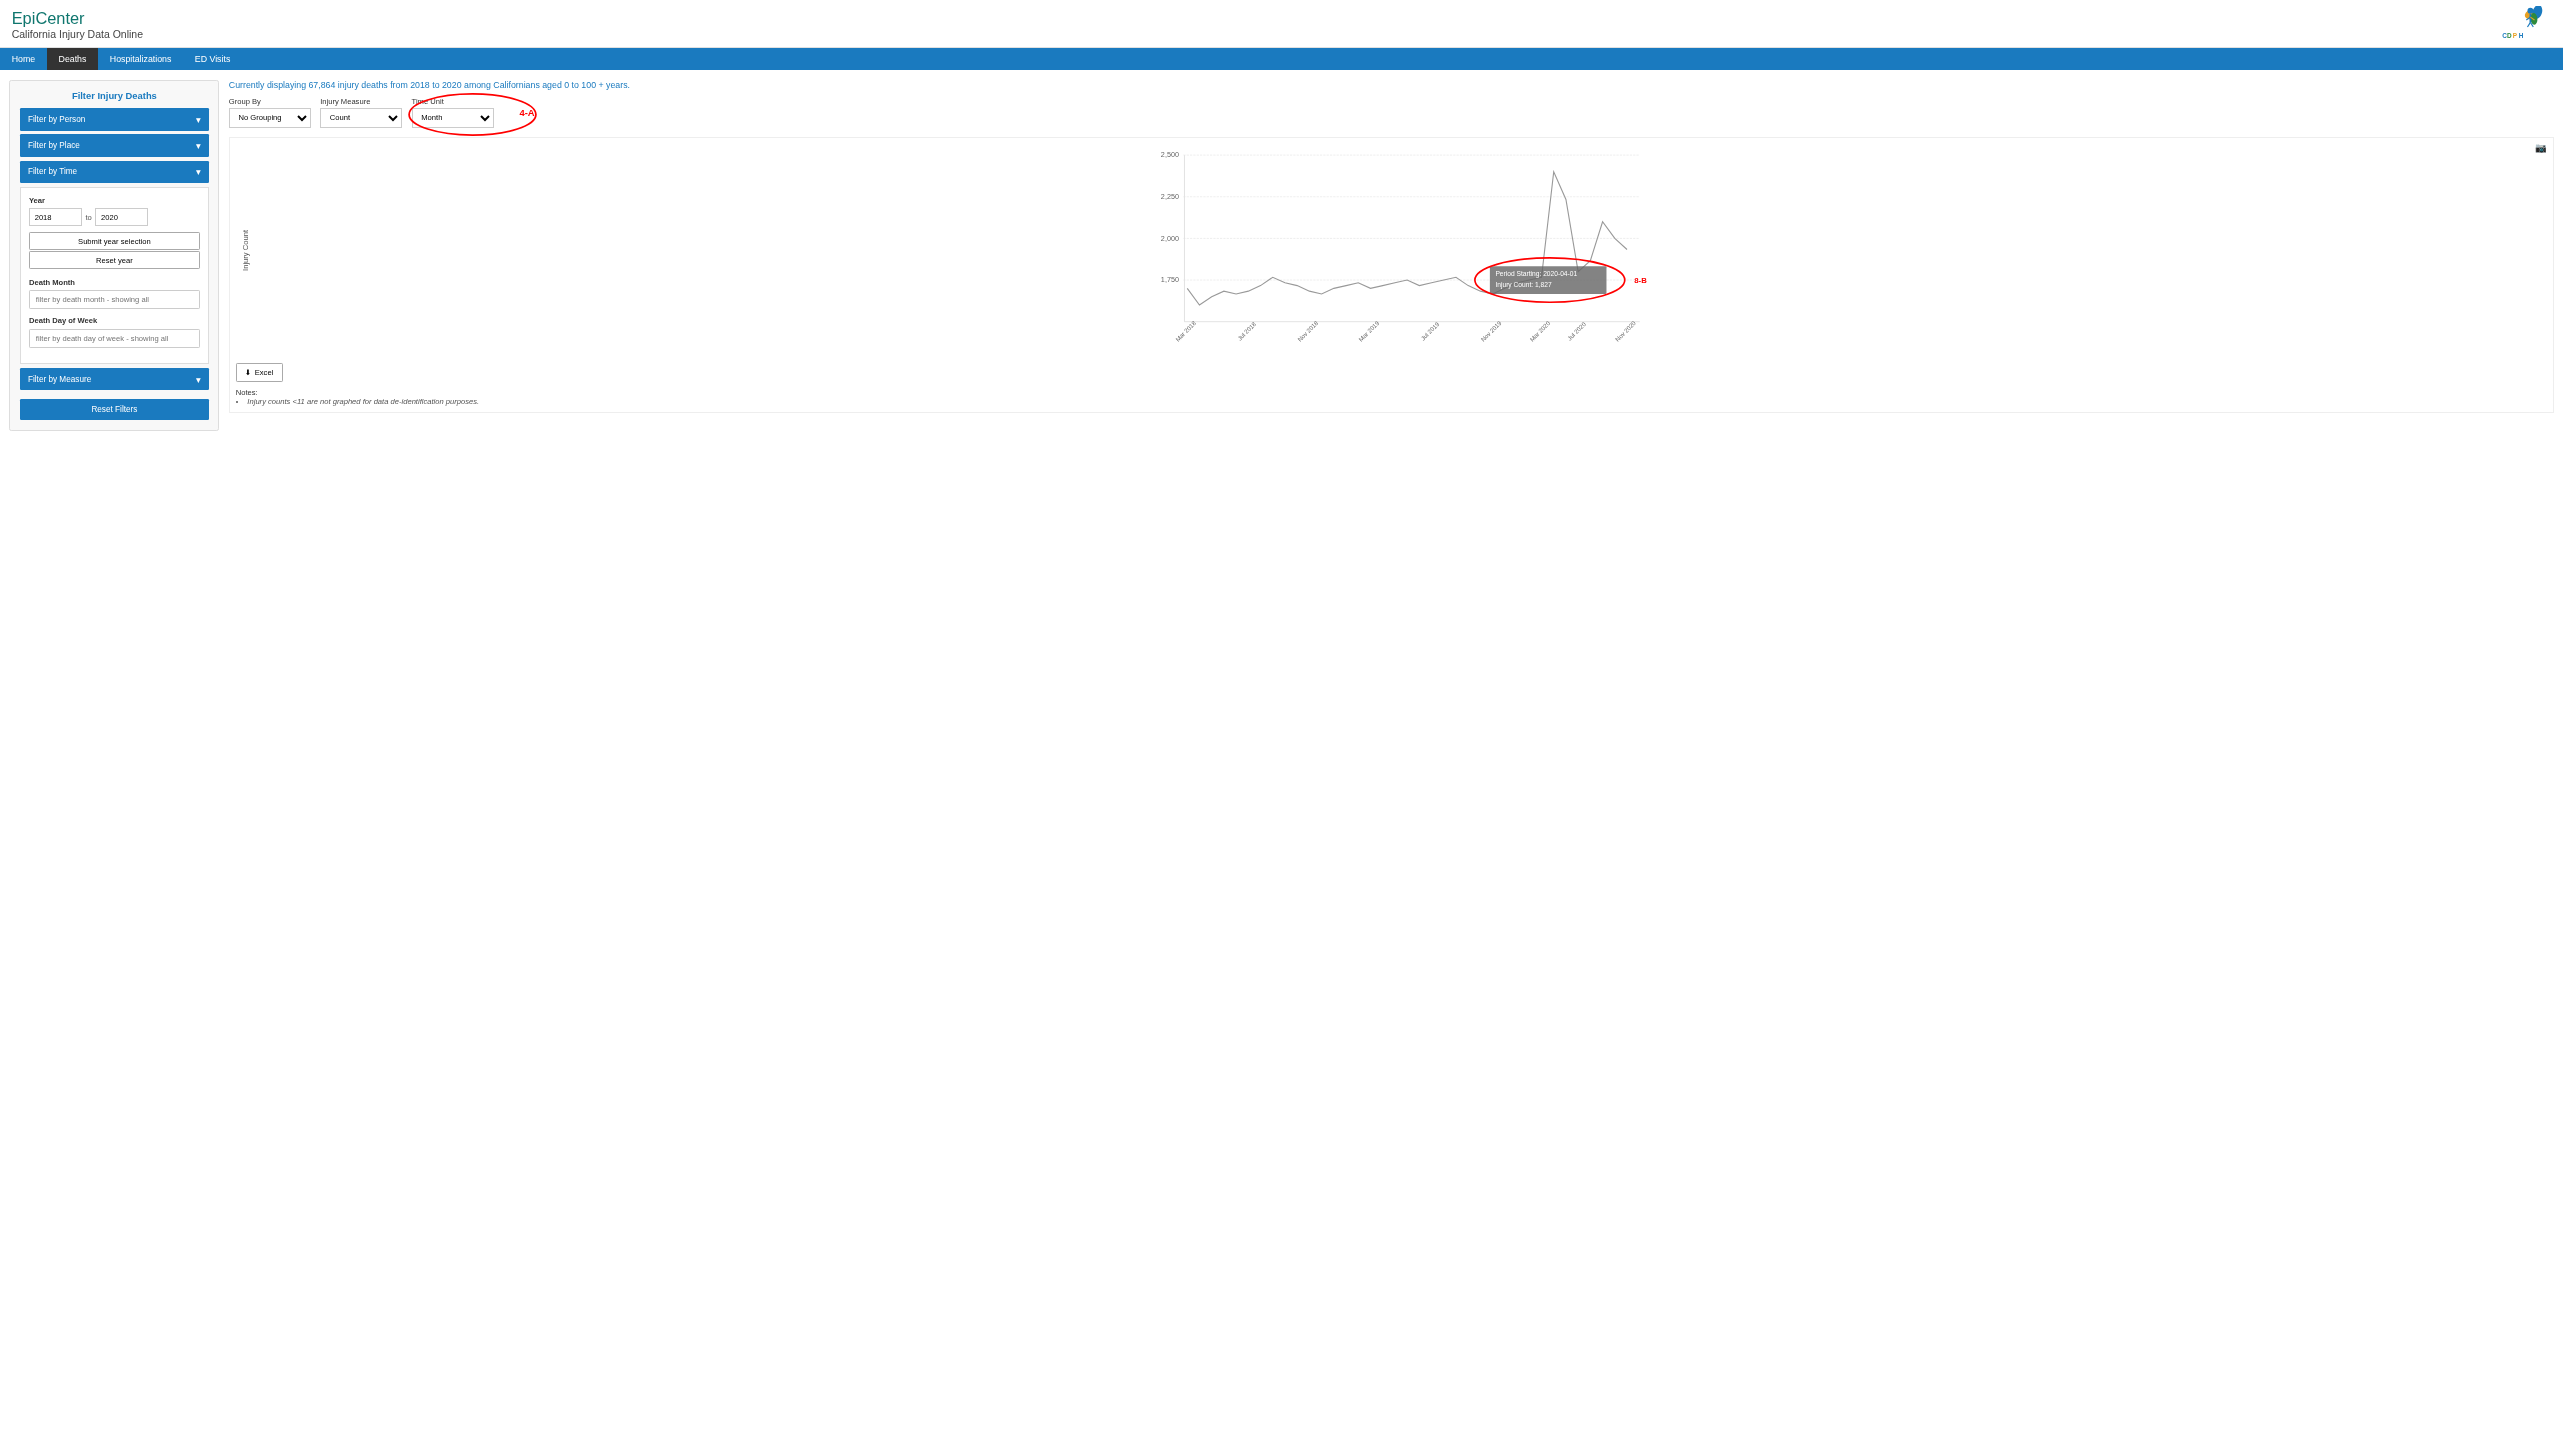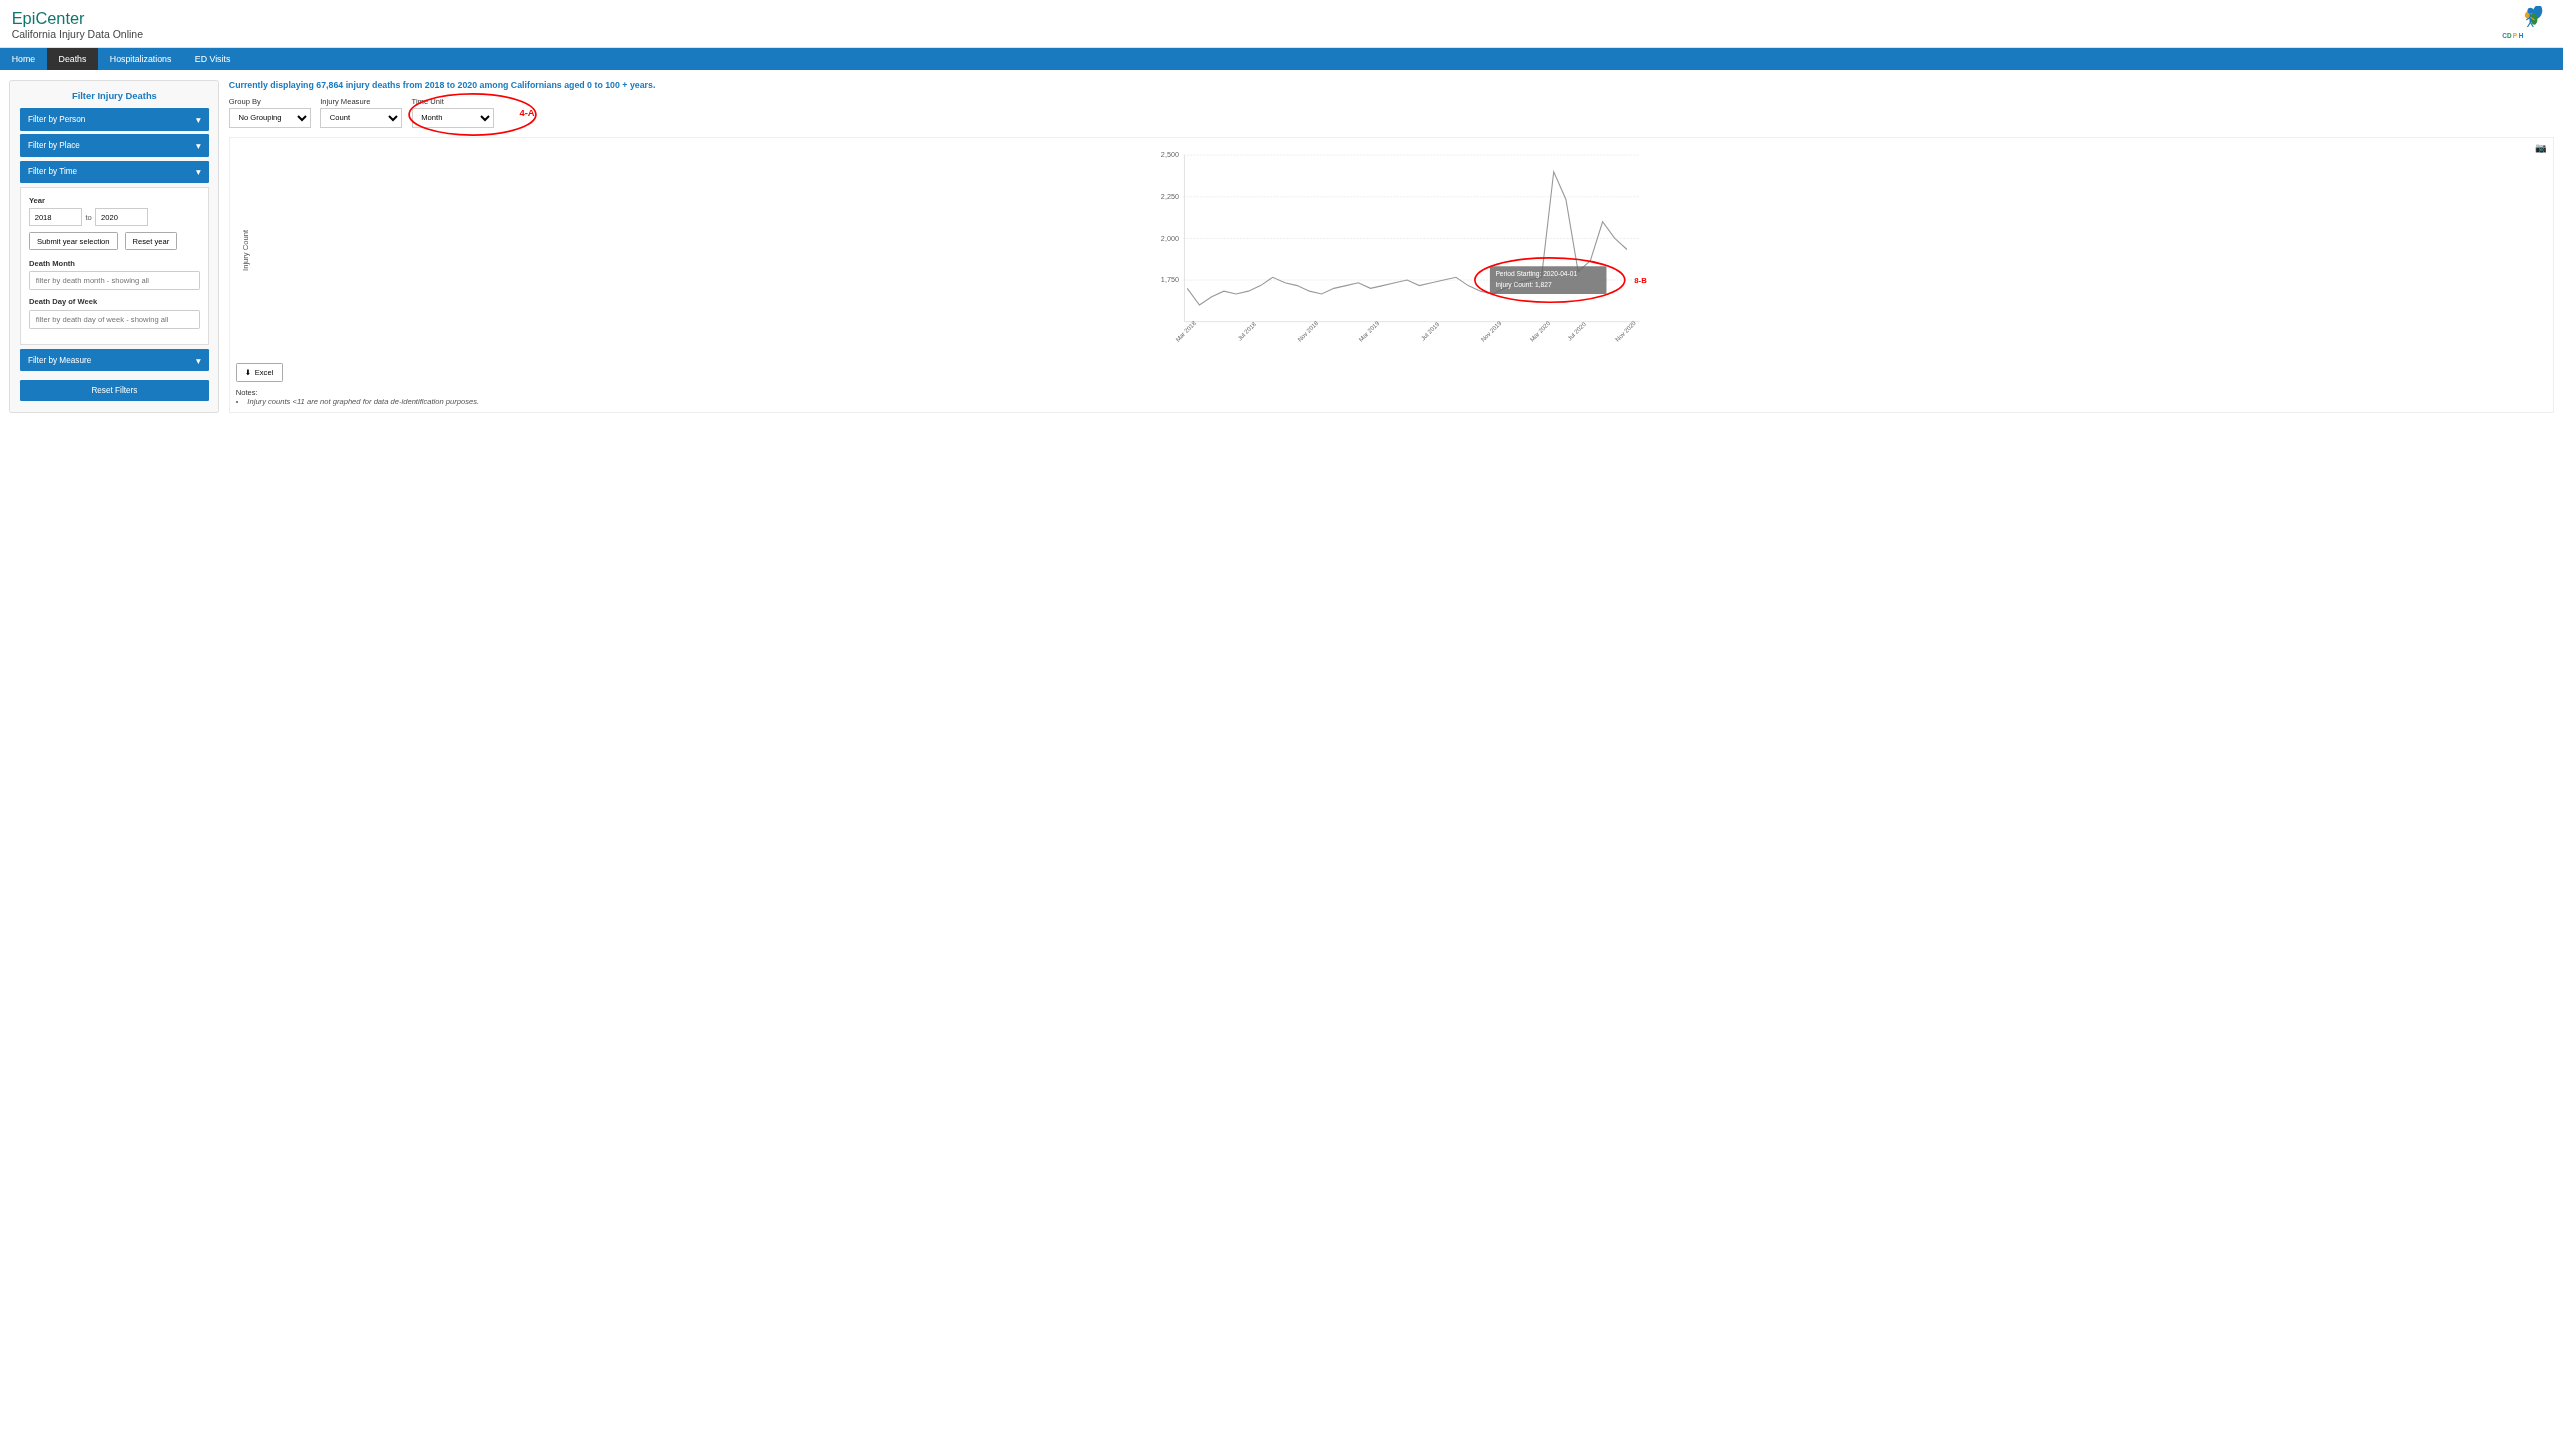--- a/index.html
+++ b/index.html
@@ -24,30 +24,30 @@
     .sidebar-title { color: #1a7abf; text-align: center; font-size: 9.4px; font-weight: bold; margin-bottom: 7px; }
     .accordion-btn { background: #1a7abf; color: #fff; border: none; width: 100%; padding: 5.9px 8.2px; text-align: left; font-size: 8.2px; cursor: pointer; border-radius: 1.2px; margin-bottom: 3.5px; display: flex; justify-content: space-between; align-items: center; }
     .accordion-arrow { font-size: 9.4px; }
 
     
     .filter-time-section { border: 0.6px solid #ddd; background: #fff; padding: 8.2px; margin-bottom: 3.5px; }
     .filter-label { font-weight: bold; font-size: 7.6px; margin-bottom: 3.5px; display: block; }
     .year-row { display: flex; align-items: center; gap: 3.5px; margin-bottom: 5.9px; }
     .year-input { border: 0.6px solid #ccc; padding: 3.5px 4.7px; width: 53px; font-size: 7.6px; }
     .to-label { font-size: 7.6px; color: #555; }
-    .btn-row { display: flex; gap: 7px; margin-bottom: 8.2px; }
+    .btn-row { display: flex; gap: 1px; margin-bottom: 8.2px; flex-direction: column; }
     .btn-submit { background: #fff; border: 0.6px solid #aaa; padding: 3.5px 7px; font-size: 7.6px; cursor: pointer; border-radius: 1.2px; }
     .filter-input { border: 0.6px solid #ccc; padding: 4.1px 5.9px; width: 100%; font-size: 7.6px; color: #888; background: #fff; margin-bottom: 7px; border-radius: 1.2px; }
 
     
     .reset-btn { background: #1a7abf; color: #fff; border: none; width: 100%; padding: 6.4px; font-size: 8.2px; cursor: pointer; border-radius: 1.2px; margin-top: 4.7px; }
 
     
     .content-area { flex: 1; }
-    .display-text { color: #1a7abf; font-size: 8.8px; font-weight: bold; margin-bottom: 7px; }
+    .display-text { color: #1a7abf; font-size: 8.8px; font-weight: normal; margin-bottom: 7px; }
     
     
     .tabs { display: flex; border-bottom: 0.6px solid #ccc; margin-bottom: 9.4px; }
     .tab { padding: 4.7px 9.4px; font-size: 8.2px; cursor: pointer; border: 0.6px solid transparent; color: #1a7abf; text-decoration: none; background: none; }
     .tab.active { border: 0.6px solid #ccc; border-bottom-color: #fff; border-radius: 2.3px 2.3px 0 0; color: #333; background: #fff; margin-bottom: -0.6px; }
 
     
     .controls-row { display: flex; align-items: flex-end; gap: 9.4px; margin-bottom: 9.4px; }
     .control-group { display: flex; flex-direction: column; gap: 2.3px; }
     .control-label { font-size: 7.6px; font-weight: normal; color: #333; }

